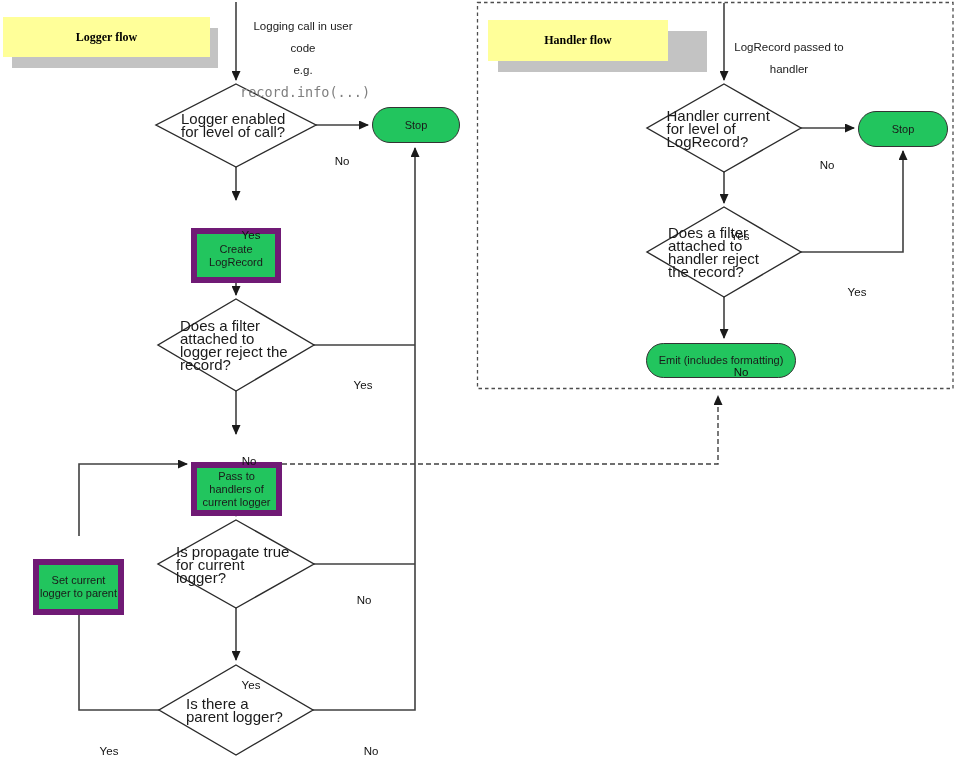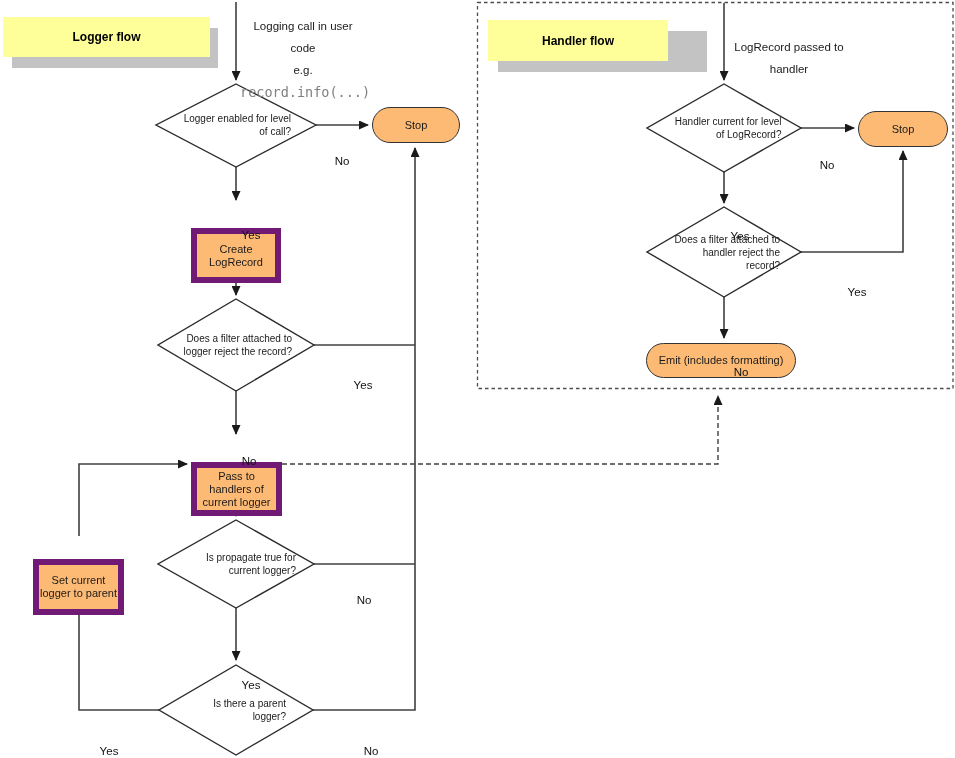--- a/index.html
+++ b/index.html
@@ -7,38 +7,38 @@
     position:relative;width:955px;height:758px;background:#fff;
     font-family:"Liberation Sans","DejaVu Sans",sans-serif;color:var(--text,#1a1a1a);
     overflow:hidden;
   }
   svg.layer{position:absolute;left:0;top:0;z-index:1;}
   .conn{stroke:var(--line,#404040);stroke-width:1.6;fill:none;}
   .conn-dashed{stroke:var(--line,#404040);stroke-width:1.4;fill:none;stroke-dasharray:5 3;}
   .diamond{fill:#ffffff;stroke:var(--shape-border,#2b2b2b);stroke-width:1.4;}
   .container-box{fill:none;stroke:#4d4d4d;stroke-width:1.3;stroke-dasharray:3.5 3;}
   .shape{
-    position:absolute;box-sizing:border-box;background:#fdba74;
+    position:absolute;box-sizing:border-box;background:#22c55e;
     display:flex;align-items:center;justify-content:center;text-align:center;
     font-size:11px;line-height:13px;z-index:2;
   }
   .rect{border:6px solid #701a75;margin-top:24px;}
   .pill{border:1.2px solid #333;border-radius:18px;}
   .node-label{
-    position:absolute;transform:translate(-50%,-50%);text-align:right;
-    font-size:10px;line-height:13px;z-index:3;
+    position:absolute;transform:translate(-50%,-50%);text-align:left;
+    font-size:15px;line-height:13px;z-index:3;
   }
   .edge-label{
     position:absolute;transform:translate(-50%,-50%);
     font-size:11.5px;color:#111;z-index:3;white-space:nowrap;margin-top:48px;
   }
   .sticky{
     position:absolute;background:var(--sticky-fill,#ffff99);
     display:flex;align-items:center;justify-content:center;
-    font-weight:bold;font-size:12px;color:#000;z-index:3;
+    font-weight:bold;font-size:12px;color:#000;z-index:3;font-family:Liberation Serif, serif;
   }
   .sticky-shadow{position:absolute;background:var(--sticky-shadow,#c3c3c3);z-index:2;}
   .annotation{position:absolute;text-align:center;font-size:11.5px;line-height:22px;z-index:3;}
   .annotation .code{
     font-family:"DejaVu Sans Mono","Liberation Mono",monospace;
     font-size:13.5px;color:var(--code-text,#7f7f7f);white-space:nowrap;
   }
 </style>
 </head>
 <body>

